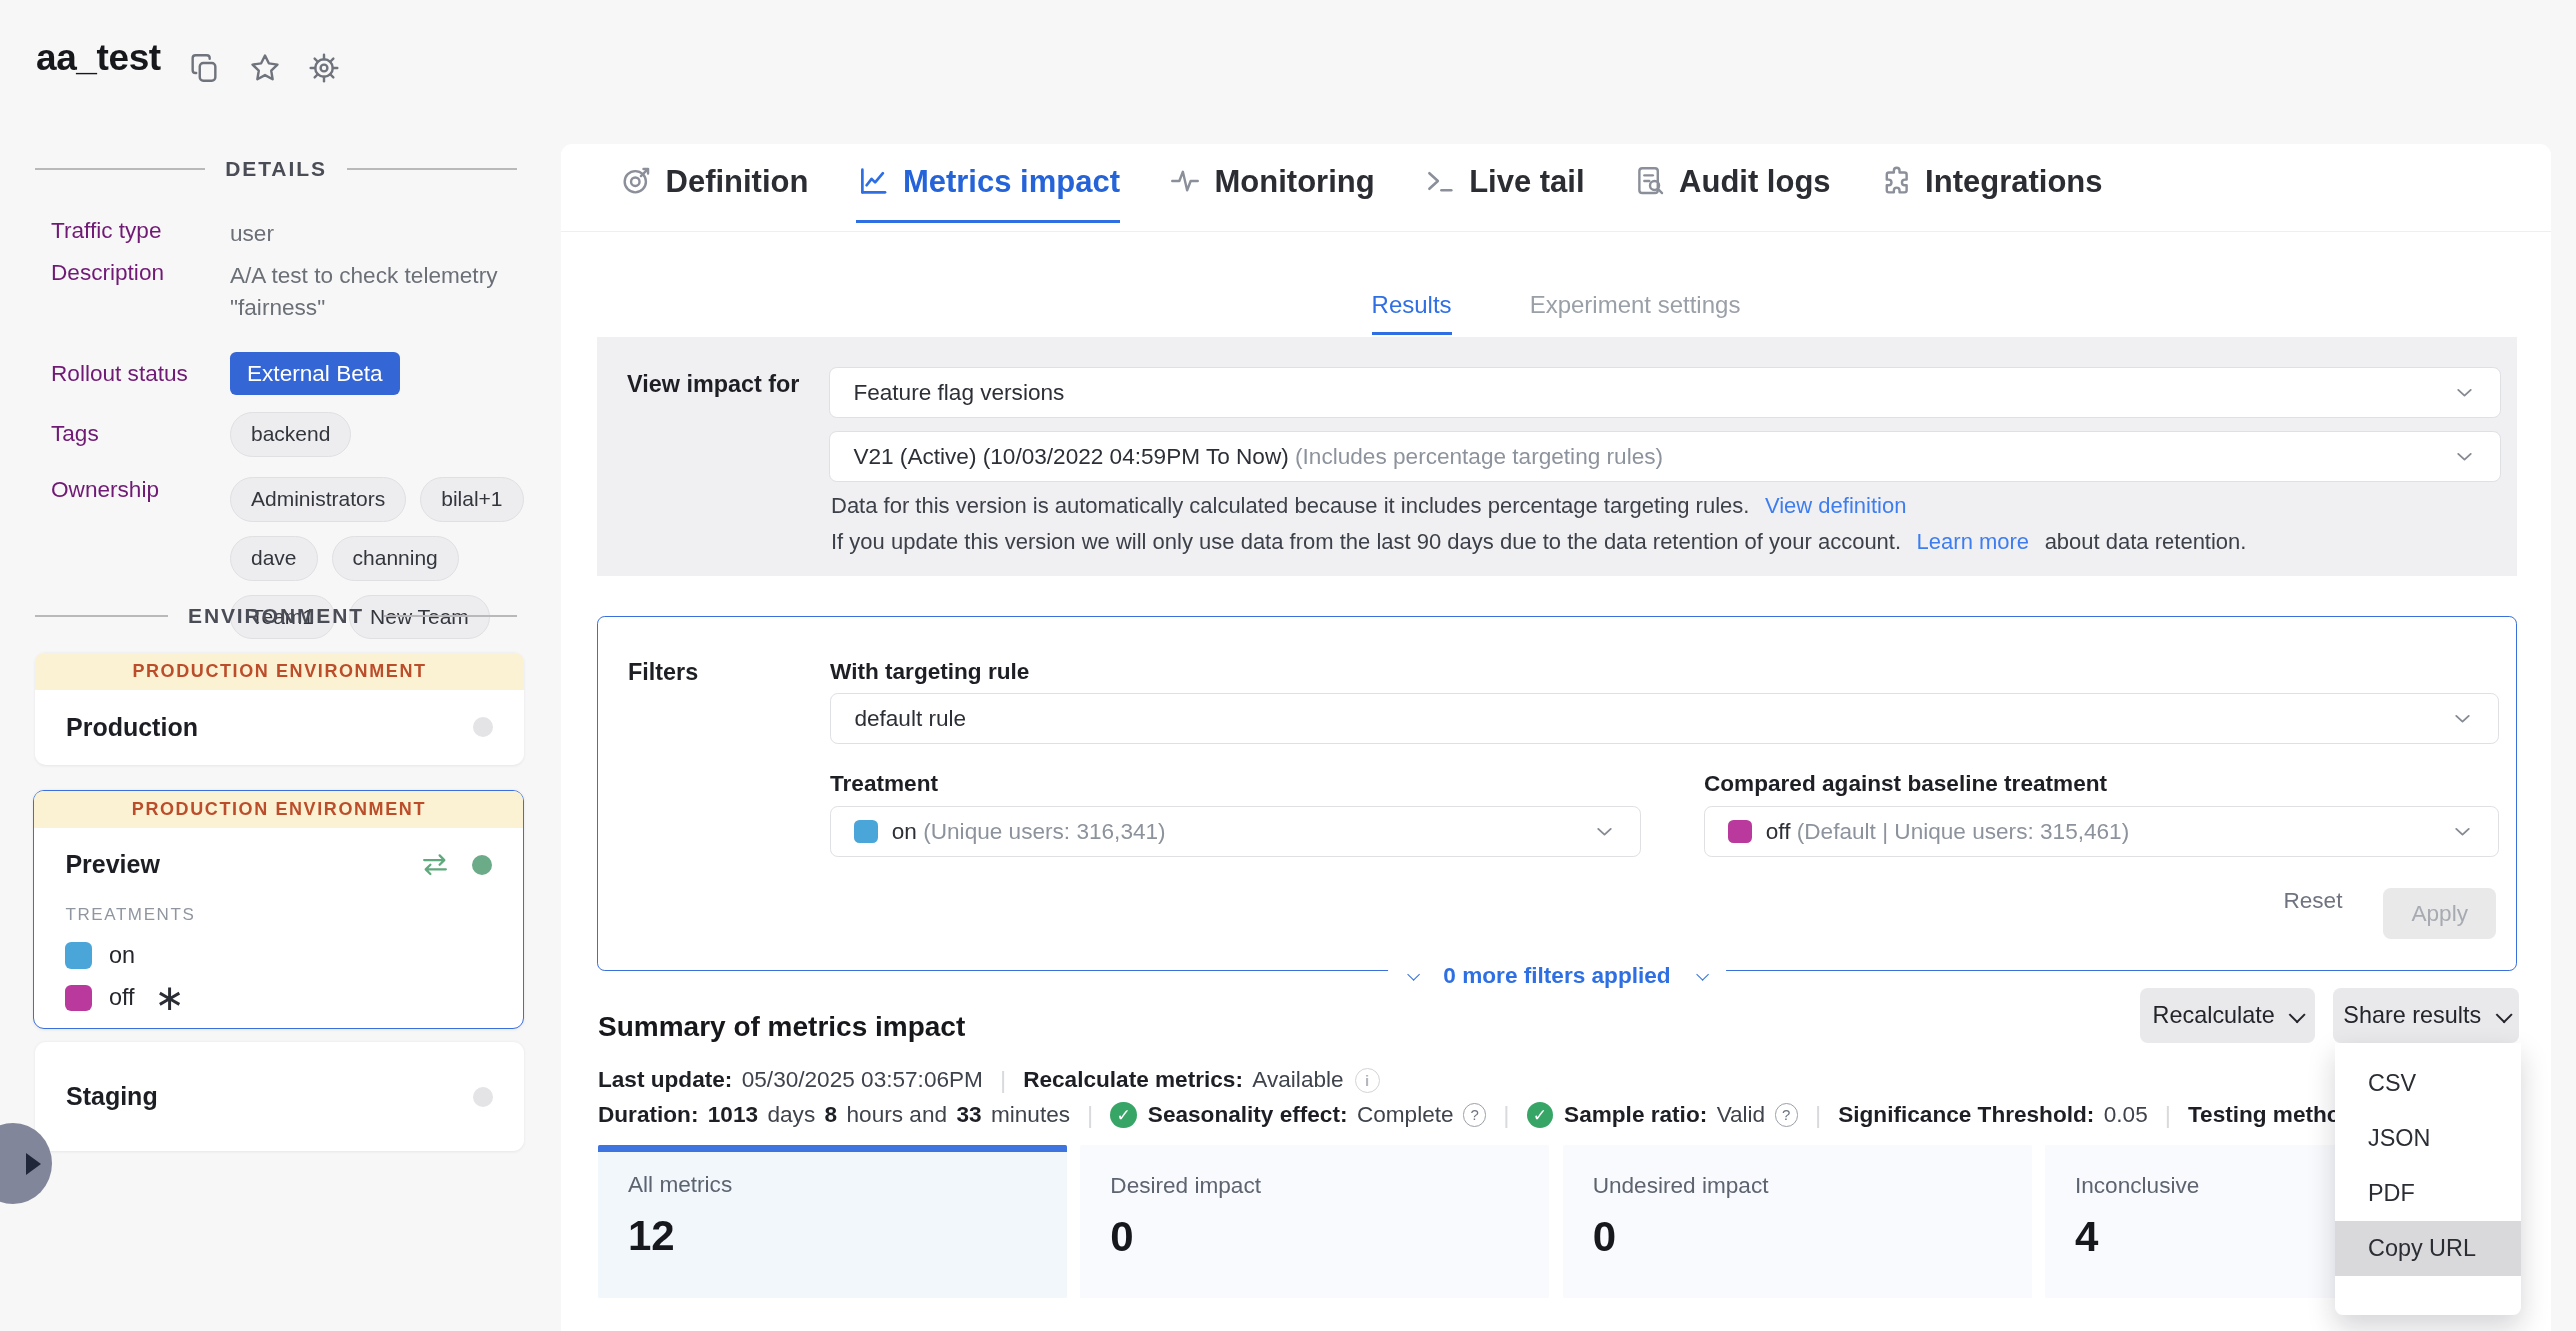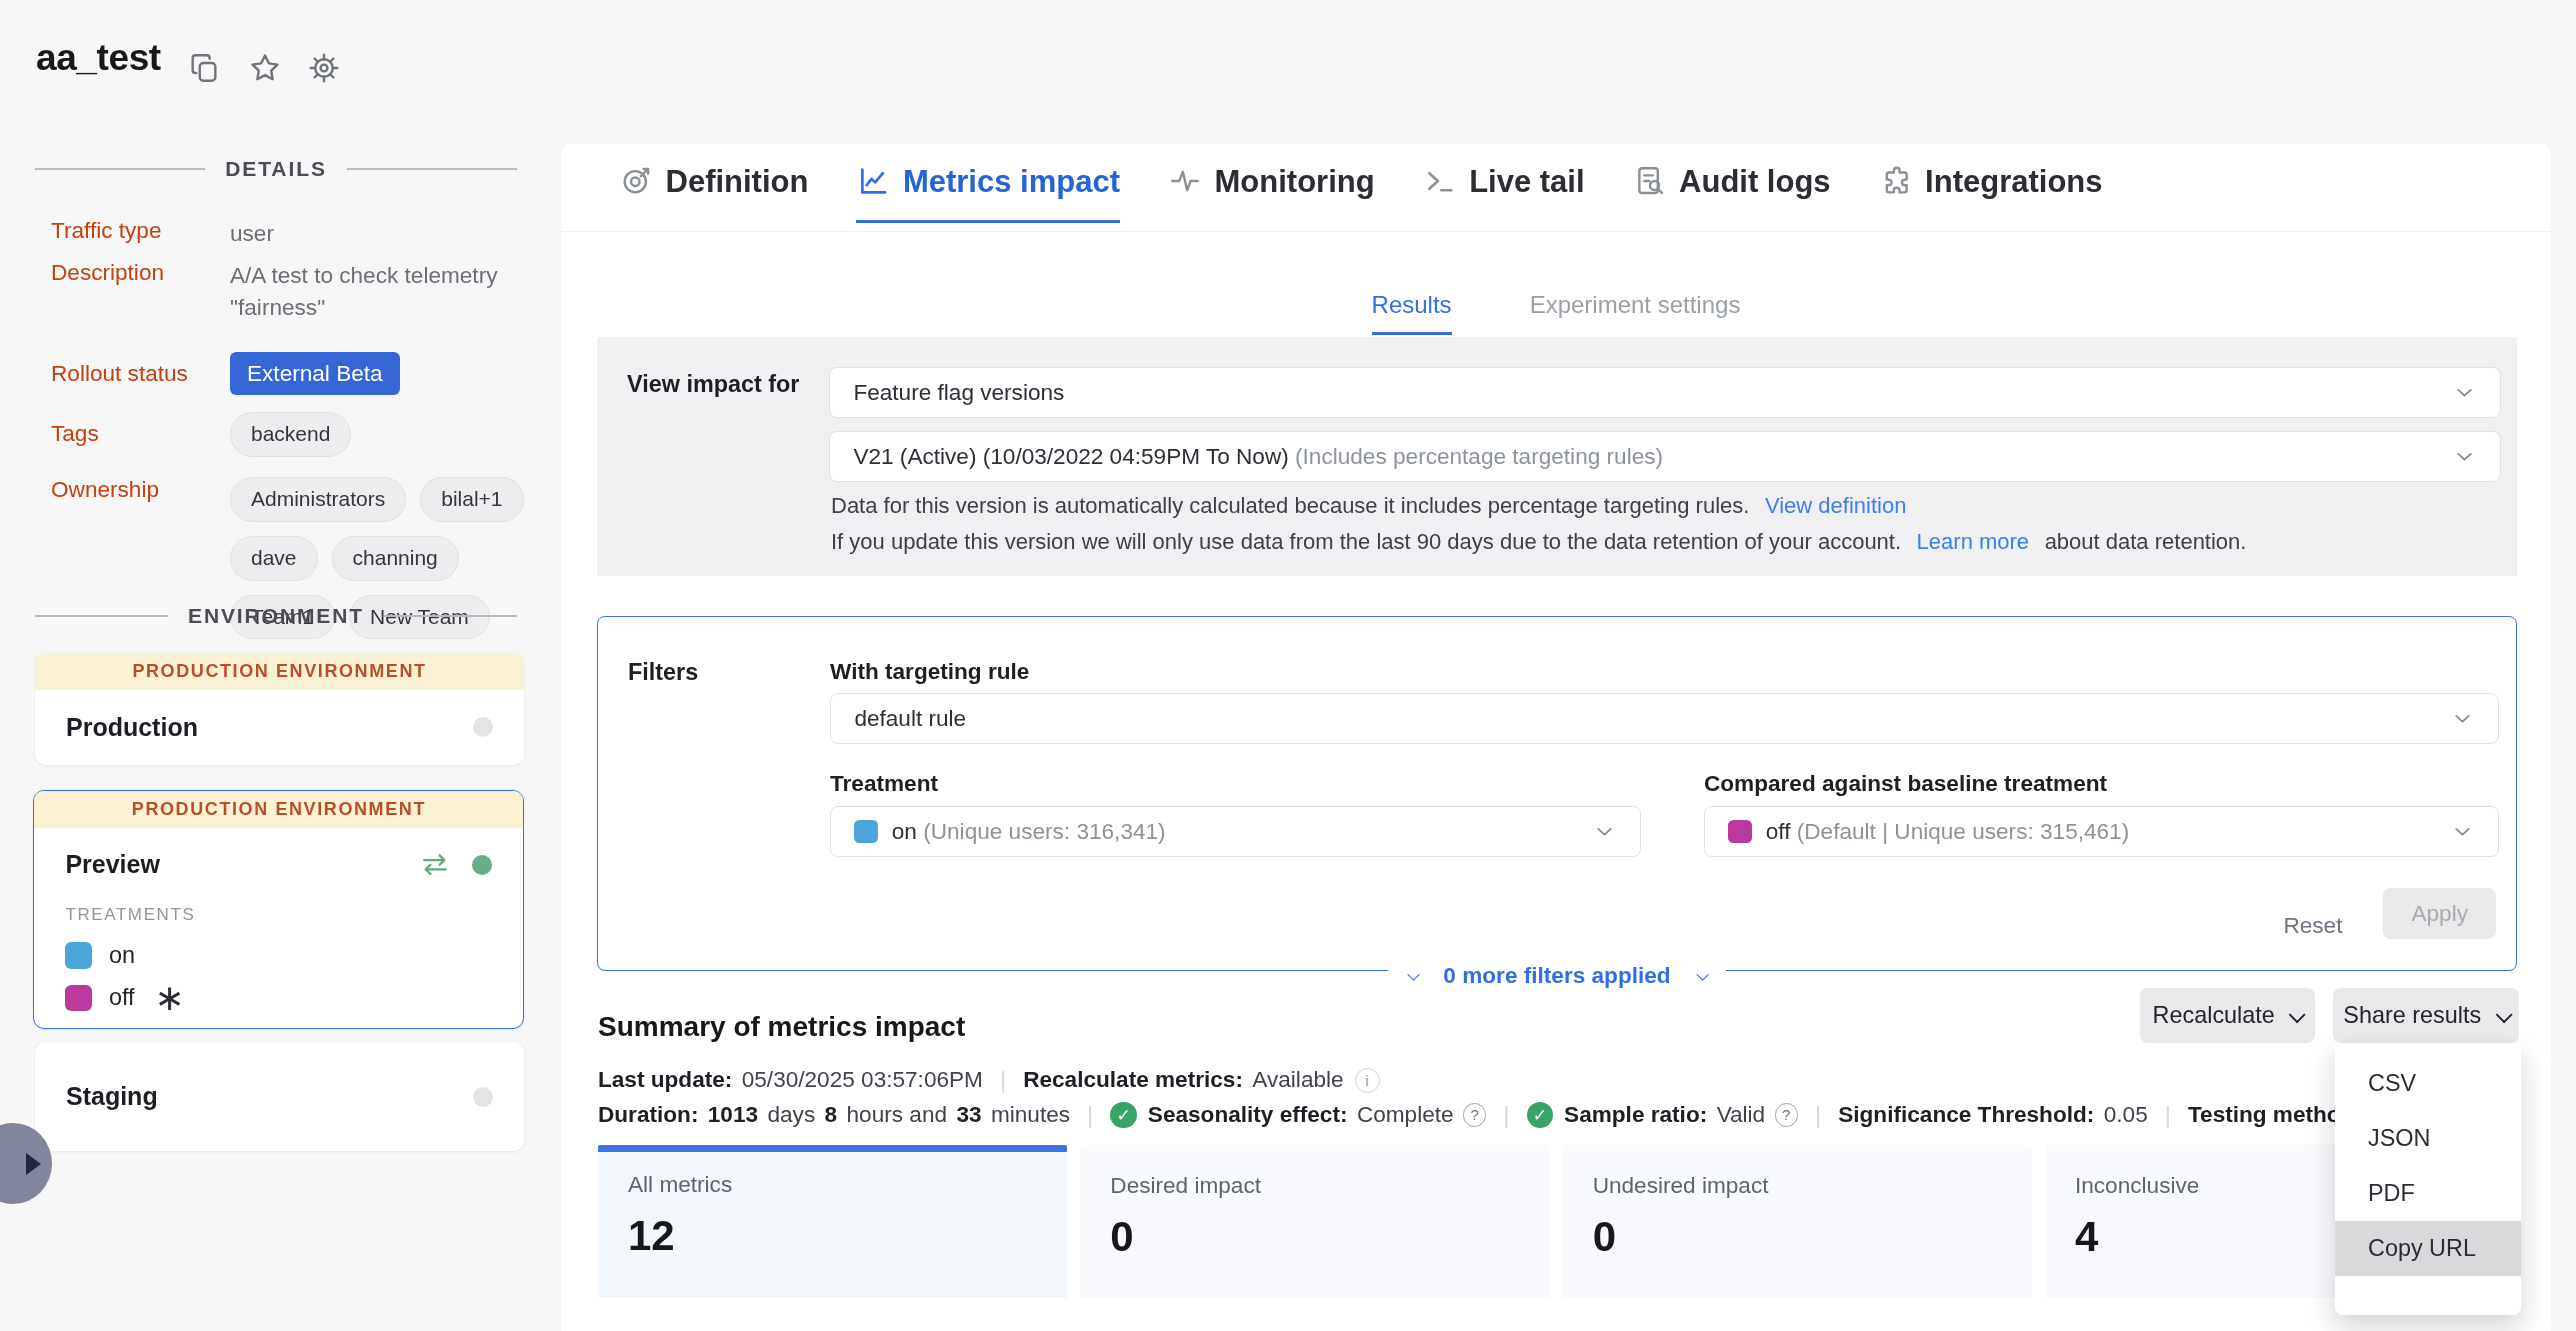--- a/index.html
+++ b/index.html
@@ -10,21 +10,21 @@
   
   .page-title{left:36px;top:37px;font-size:37px;font-weight:bold;color:#17181c;letter-spacing:-0.4px;}
   .hdr-icon{top:51px;width:34px;height:34px;color:#6f737c;cursor:pointer;}
   .hdr-icon svg{width:100%;height:100%;}
 
   
   .sec-divider{display:flex;align-items:center;gap:20px;left:35px;width:482px;}
   .sec-divider .line{flex:1;height:1.6px;background:#b9b9bc;}
   .sec-divider .cap{font-size:21px;font-weight:bold;color:#4a4d55;letter-spacing:1.9px;}
   .drow{left:51px;display:flex;}
-  .dlabel{width:179px;font-size:22.6px;color:#c2410c;font-weight:500;flex:none;}
+  .dlabel{width:179px;font-size:22.6px;color:#701a75;font-weight:500;flex:none;}
   .dvalue{font-size:22.6px;color:#6b7077;width:296px;line-height:32px;}
   .badge{display:inline-block;background:#3566d6;color:#fff;font-size:22.6px;
          padding:8.6px 17px;border-radius:6.2px;}
   .pills{display:flex;flex-wrap:wrap;gap:14px 14px;width:304px;}
   .pill{background:#ededef;border:0.8px solid #e0e0e3;border-radius:779px;
         padding:9.4px 20px;font-size:21px;color:#33363d;white-space:nowrap;cursor:pointer;}
 
   .envcard{left:35px;width:489px;background:#fff;border-radius:11px;
            box-shadow:0 0.8px 3.1px rgba(20,20,40,.07);}
   .envcard.selected{border:1.6px solid #3b6fdb;margin-left:-1.6px;}
@@ -70,21 +70,21 @@
   .dd .muted{color:#8d939c;}
   .dd svg{width:25px;height:25px;color:#858a93;flex:none;}
   .note{font-size:22px;color:#3c4049;white-space:nowrap;}
   .link{color:#3d7df0;cursor:pointer;}
 
   
   .fbox{left:36px;top:472px;width:1920px;height:355px;border:1.6px solid #3b6fdb;
         border-radius:7.8px;background:#fff;box-sizing:border-box;}
   .flabel{left:30px;top:42px;font-size:23.4px;font-weight:bold;color:#1d1f25;}
   .fieldlabel{font-size:22.6px;font-weight:bold;color:#1d1f25;}
-  .factions{right:20px;top:271px;display:flex;align-items:flex-end;gap:41px;}
+  .factions{right:20px;top:271px;display:flex;align-items:flex-start;gap:41px;}
   .reset-btn{font-size:22.6px;color:#6f7480;cursor:pointer;}
   .apply-btn{background:#e9e9ea;color:#a6aab1;font-size:22.6px;border-radius:7.8px;
              padding:12.5px 28px;cursor:default;}
   .morefilters{left:50%;bottom:-18.7px;transform:translateX(-50%);background:#fff;
                padding:0 20px;display:flex;align-items:center;gap:26.5px;color:#2f6fe4;
                font-size:22.6px;font-weight:bold;white-space:nowrap;cursor:pointer;}
   .chev{display:inline-block;width:10px;height:10px;border-right:2.3px solid currentColor;
         border-bottom:2.3px solid currentColor;transform:rotate(45deg) translateY(-1.6px);}
   .chev.sm{width:7.8px;height:7.8px;border-width:1.9px;}
 

